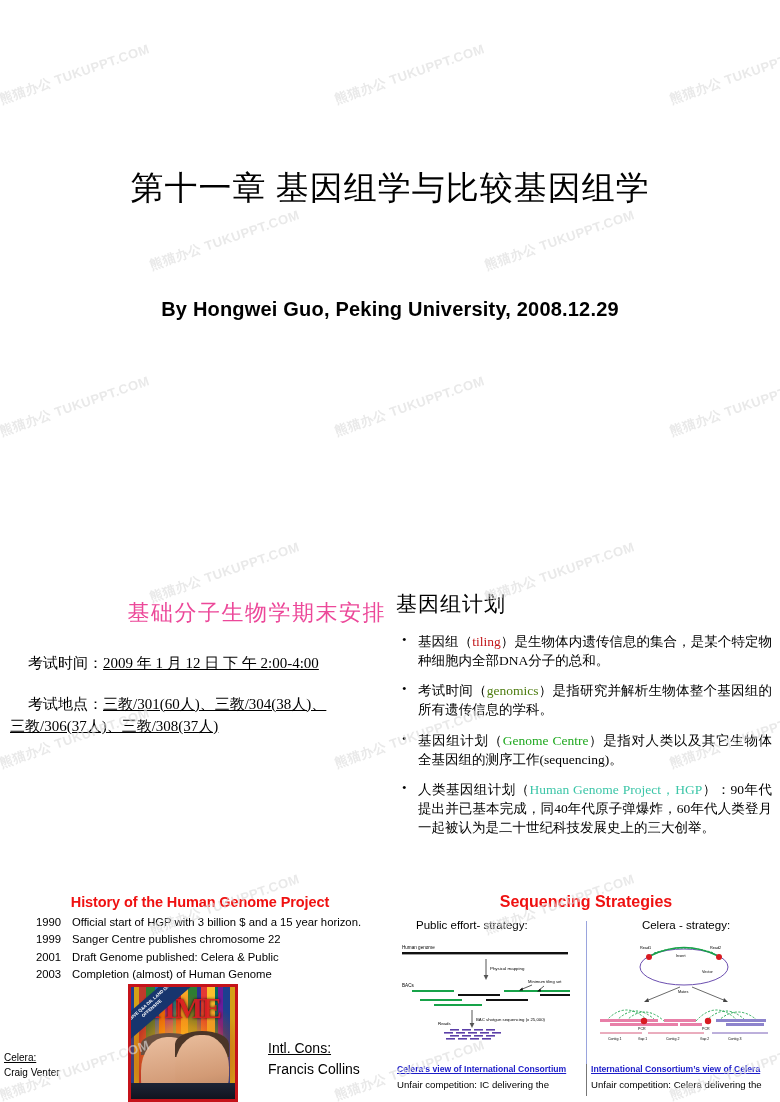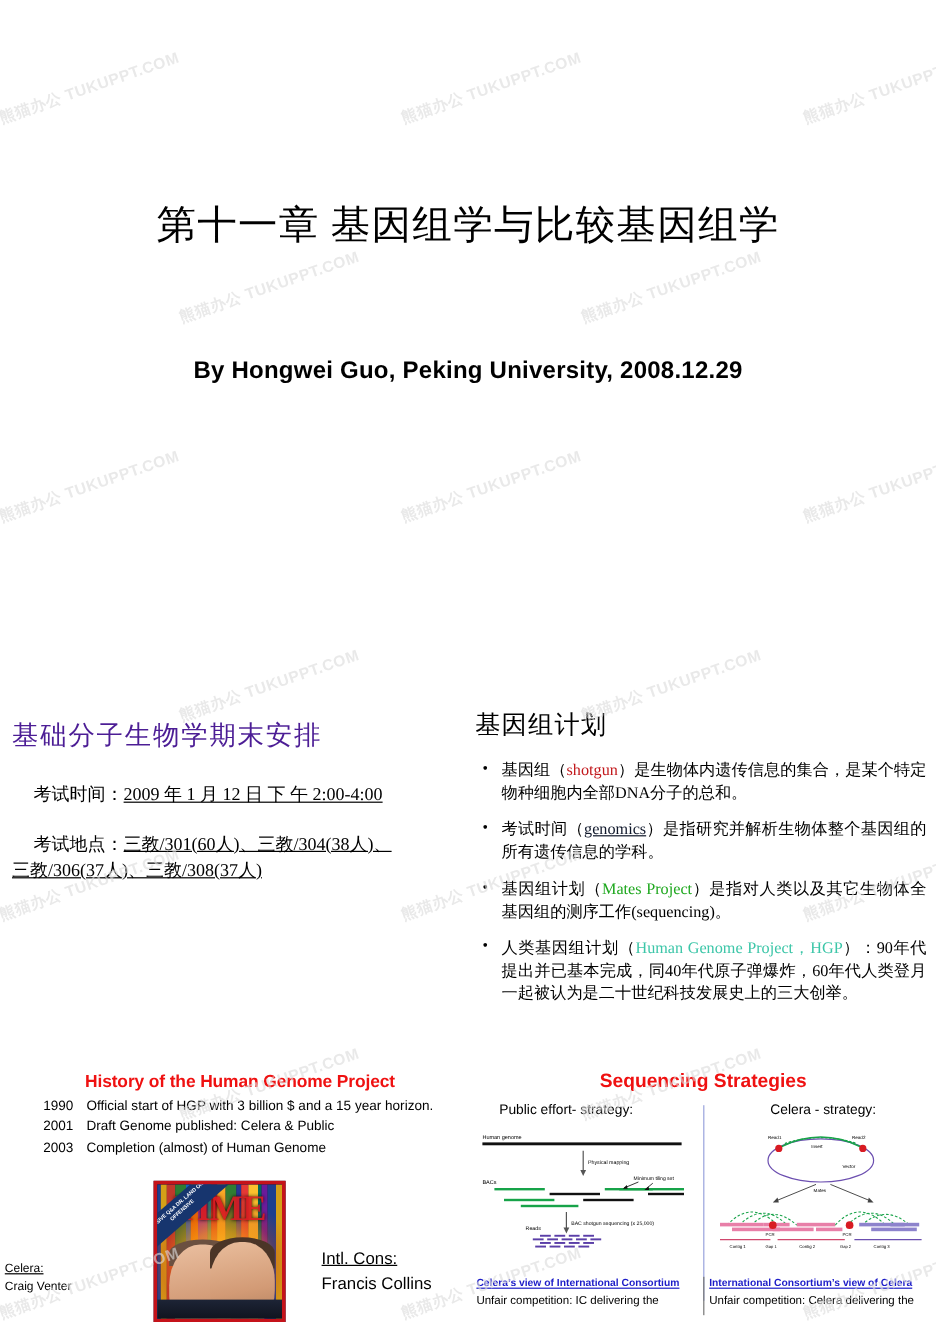--- a/index.html
+++ b/index.html
@@ -58,26 +58,26 @@
     margin-top:92px;
     letter-spacing:.2px;
   }
 
   
   #slide2{height:320px;display:flex;}
   .col-left{width:392px;padding:0 6px 0 10px;box-sizing:border-box;}
   .col-right{width:388px;padding:0 8px 0 4px;box-sizing:border-box;}
 
   .exam-title{
-    text-align:left;
+    text-align:right;
     font-family:"Liberation Serif", serif;
     font-size:22px;
     margin-top:36px;
     letter-spacing:1.5px;
-    color:#4c1d95;
+    color:#ec4899;
   }
   .exam-line{
     font-family:"Liberation Serif", serif;
     font-size:15px;
     margin-top:24px;
     padding-left:18px;
     line-height:1.5;
   }
   .exam-line.second{margin-top:18px;}
   .u{text-decoration:underline;}
@@ -264,37 +264,41 @@
       <span>考试地点：</span><span class="u">三教/301(60人)、三教/304(38人)、</span>
     </div>
     <div class="exam-line" style="margin-top:0;padding-left:0;">
       <span class="u">三教/306(37人)、三教/308(37人)</span>
     </div>
   </div>
 
   <div class="col-right">
     <div class="gp-title">基因组计划</div>
     <ul class="gp-list" id="gp-list">
-        <li><span>基因组（</span><span style="color: rgb(194, 24, 28);">shotgun</span><span>）是生物体内遗传信息的集合，是某个特定物种细胞内全部DNA分子的总和。</span></li>
-        <li><span>考试时间（</span><span style="color: #0f172a; text-decoration: underline;">genomics</span><span>）是指研究并解析生物体整个基因组的所有遗传信息的学科。</span></li>
-        <li><span>基因组计划（</span><span style="color: rgb(31, 168, 31);">Mates Project</span><span>）是指对人类以及其它生物体全基因组的测序工作(sequencing)。</span></li>
+        <li><span>基因组（</span><span style="color: rgb(194, 24, 28);">tiling</span><span>）是生物体内遗传信息的集合，是某个特定物种细胞内全部DNA分子的总和。</span></li>
+        <li><span>考试时间（</span><span style="color: #4d7c0f;">genomics</span><span>）是指研究并解析生物体整个基因组的所有遗传信息的学科。</span></li>
+        <li><span>基因组计划（</span><span style="color: rgb(31, 168, 31);">Genome Centre</span><span>）是指对人类以及其它生物体全基因组的测序工作(sequencing)。</span></li>
         <li><span>人类基因组计划（</span><span style="color: rgb(60, 198, 168);">Human Genome Project，HGP</span><span>）：90年代提出并已基本完成，同40年代原子弹爆炸，60年代人类登月一起被认为是二十世纪科技发展史上的三大创举。</span></li>
       </ul>
   </div>
 
 </section>
 
 <section class="slide" id="slide3">
 
   <div class="b-left">
     <div class="hgp-title">History of the Human Genome Project</div>
     <div id="hist-rows">
         <div class="hist-row">
           <div class="hist-year">1990</div>
           <div class="hist-txt">Official start of HGP with 3 billion $ and a 15 year horizon.</div>
+        </div>
+        <div class="hist-row">
+          <div class="hist-year">1999</div>
+          <div class="hist-txt">Sanger Centre publishes chromosome 22</div>
         </div>
         <div class="hist-row">
           <div class="hist-year">2001</div>
           <div class="hist-txt">Draft Genome published: Celera &amp; Public</div>
         </div>
         <div class="hist-row">
           <div class="hist-year">2003</div>
           <div class="hist-txt">Completion (almost) of Human Genome</div>
         </div>
       </div>

